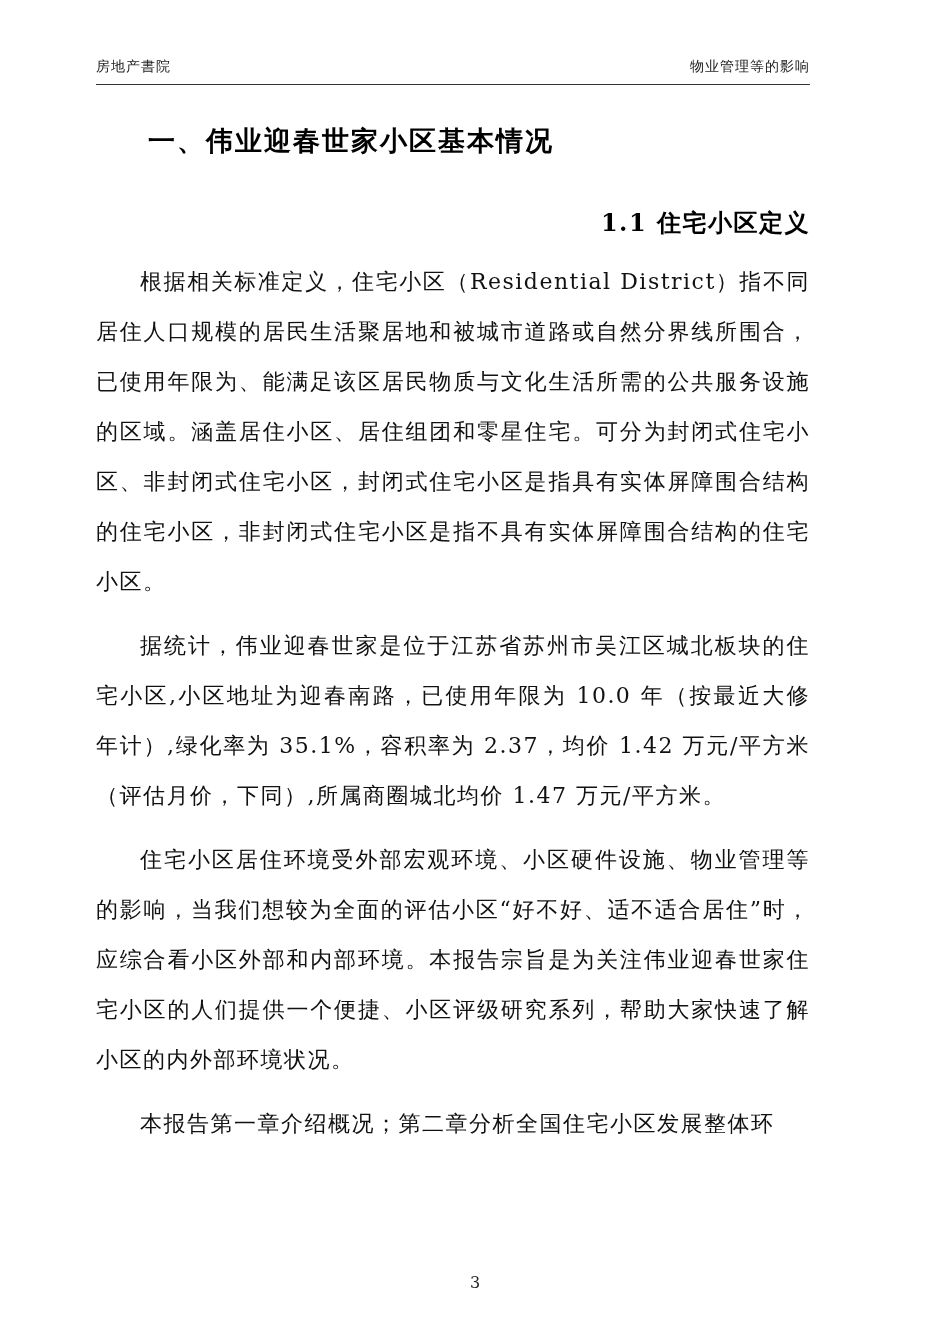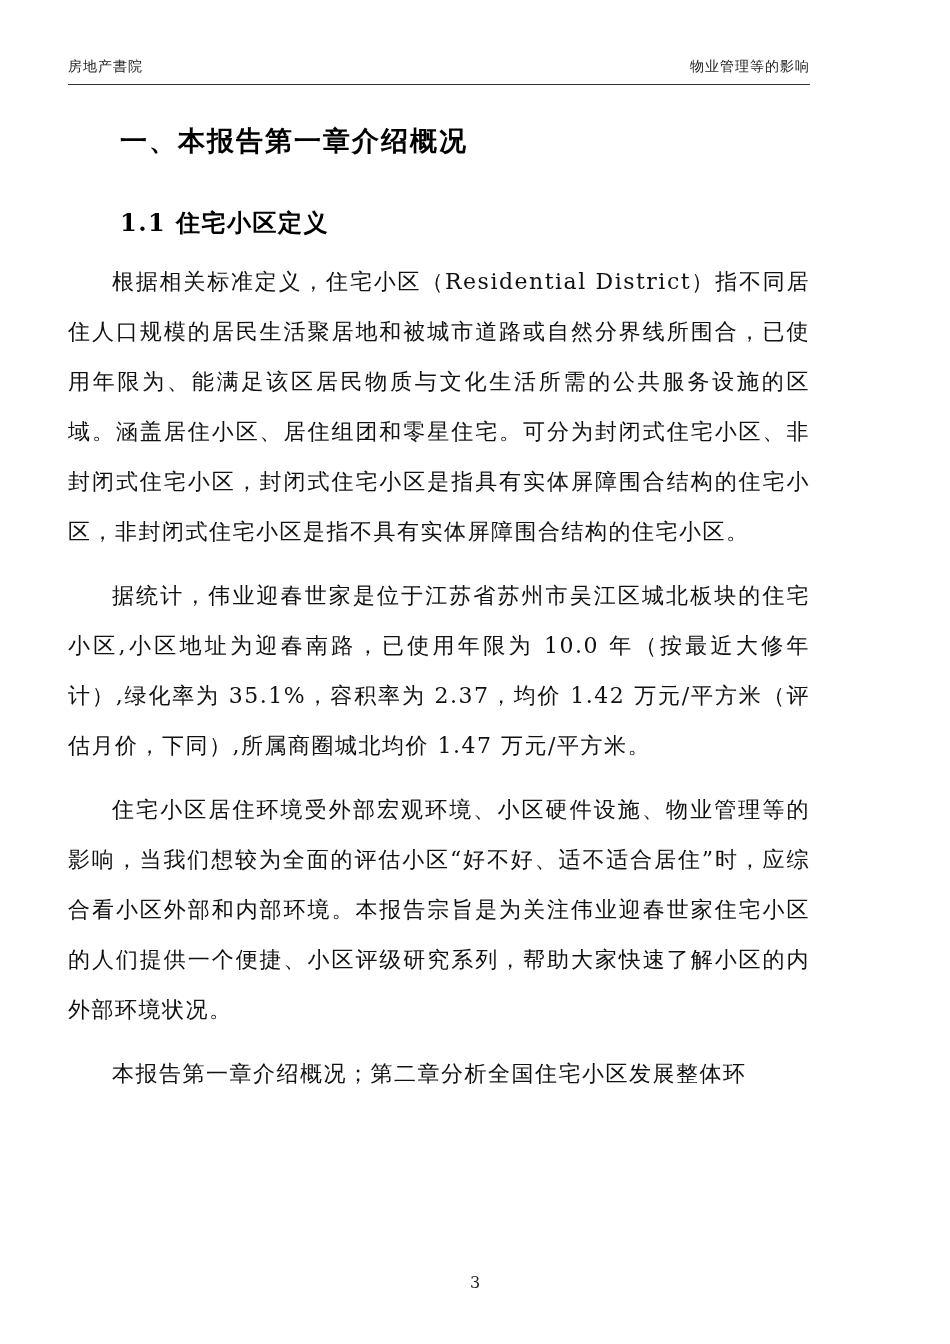--- a/index.html
+++ b/index.html
@@ -5,21 +5,21 @@
   * { margin: 0; padding: 0; box-sizing: border-box; }
   html, body {
     background: #ffffff;
     font-family: "DejaVu Serif", "Liberation Serif", serif;
     color: #1a1a1a;
   }
   .page {
     width: 950px;
     height: 1344px;
     background: #ffffff;
-    padding: 58px 140px 40px 68px;
+    padding: 58px 140px 40px 96px;
     position: relative;
     overflow: hidden;
   }
   .page-header {
     display: flex;
     justify-content: space-between;
     align-items: flex-end;
     font-size: 14px;
     letter-spacing: 1px;
     color: #222;
@@ -36,20 +36,21 @@
     letter-spacing: 2px;
     margin: 38px 0 0 52px;
     color: #000;
   }
   .section-heading {
     font-size: 24px;
     font-weight: bold;
     letter-spacing: 1.5px;
     margin: 48px 0 18px 52px;
     color: #000;
+    text-align: right;
   }
   .body-paragraph {
     font-size: 22px;
     line-height: 50px;
     letter-spacing: 1.5px;
     text-align: justify;
     text-indent: 2em;
     color: #111;
     margin-top: 14px;
   }
@@ -69,21 +70,21 @@
 <div class="page">
 
   <header class="page-header">
     <span>房地产書院</span>
     <span>物业管理等的影响</span>
   </header>
   <hr class="header-rule">
 
   <main>
 
-    <h1 class="chapter-title">一、本报告第一章介绍概况</h1>
+    <h1 class="chapter-title">一、伟业迎春世家小区基本情况</h1>
 
     <section>
       <h2 class="section-heading">1.1 住宅小区定义</h2>
       <p class="body-paragraph">根据相关标准定义，住宅小区（Residential District）指不同居住人口规模的居民生活聚居地和被城市道路或自然分界线所围合，已使用年限为、能满足该区居民物质与文化生活所需的公共服务设施的区域。涵盖居住小区、居住组团和零星住宅。可分为封闭式住宅小区、非封闭式住宅小区，封闭式住宅小区是指具有实体屏障围合结构的住宅小区，非封闭式住宅小区是指不具有实体屏障围合结构的住宅小区。</p>
     </section>
 
     <section>
       <p class="body-paragraph">据统计，伟业迎春世家是位于江苏省苏州市吴江区城北板块的住宅小区,小区地址为迎春南路，已使用年限为 10.0 年（按最近大修年计）,绿化率为 35.1%，容积率为 2.37，均价 1.42 万元/平方米（评估月价，下同）,所属商圈城北均价 1.47 万元/平方米。</p>
     </section>
 

